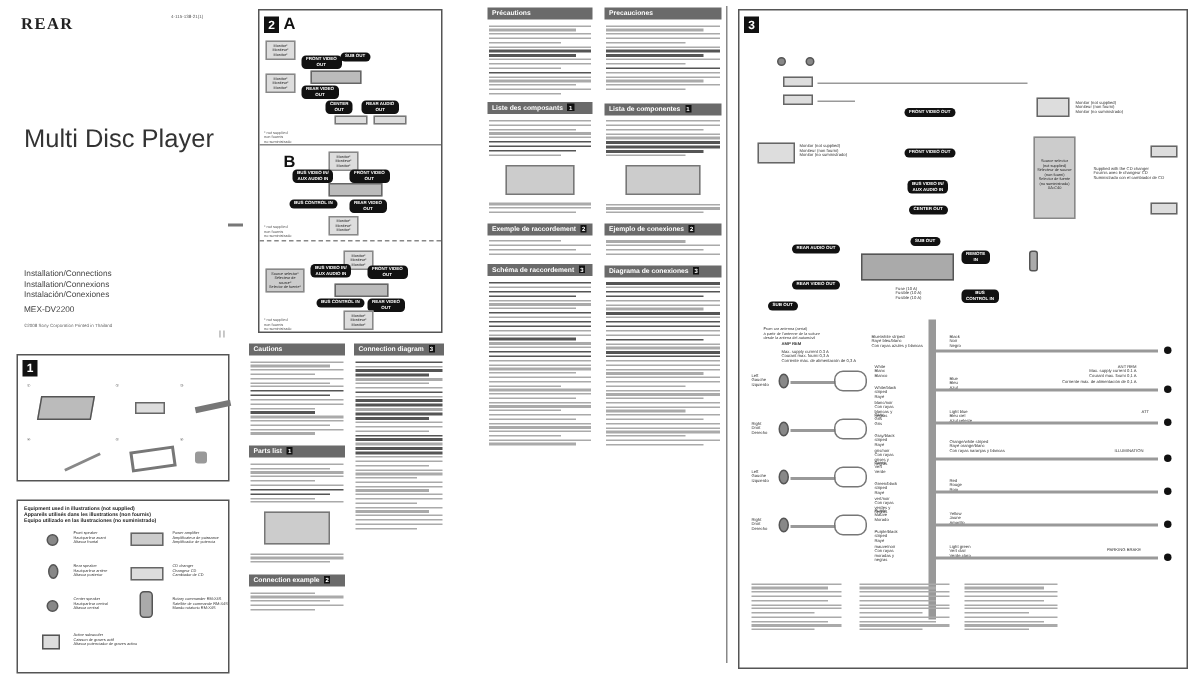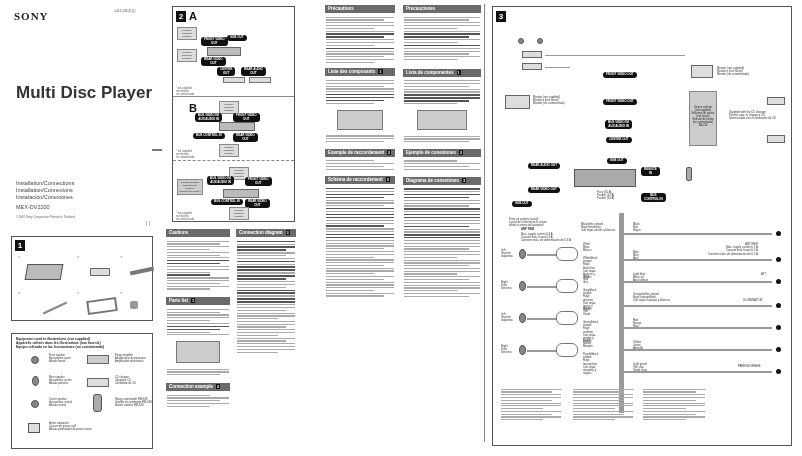--- a/index.html
+++ b/index.html
@@ -1,21 +1,21 @@
 <!DOCTYPE html>
 <html><head>
 <meta charset="utf-8">
 <style>
   * { box-sizing: border-box; margin: 0; padding: 0; }
   html, body { width: 802px; height: 456px; background: #fff; overflow: hidden; }
   body { position: relative; font-family: "Liberation Sans", sans-serif; color: #222; }
   .abs { position: absolute; }
   .sony { left: 14px; top: 10px; font-family: "Liberation Serif", serif; font-weight: bold; font-size: 11px; letter-spacing: 1px; }
   .partno { left: 114px; top: 9px; font-size: 3px; color: #555; }
-  .title { left: 16px; top: 83px; font-size: 17px; font-weight: bold; color: #333; }
+  .title { left: 16px; top: 83px; font-size: 17px; font-weight: normal; color: #333; }
   .sub { left: 16px; font-size: 5.5px; color: #444; }
   .copy { left: 16px; top: 215px; font-size: 3px; color: #666; }
   .fold { left: 152px; top: 149px; width: 10px; height: 1.5px; background: #777; }
   .pg { left: 146px; top: 220px; font-size: 5px; color: #555; }
 
   .box { border: 1px solid #555; background: #fff; }
   .numbadge { background: #111; color: #fff; font-weight: bold; font-size: 8px; width: 10px; height: 11px; line-height: 11px; text-align: center; display: inline-block; }
   .letter { font-weight: bold; font-size: 11px; color: #111; }
 
   .lbl { background: #111; color: #fff; font-size: 3px; font-weight: bold; border-radius: 3px; padding: 1px 3px; text-align: center; white-space: pre-line; line-height: 3.6px; }
@@ -35,21 +35,21 @@
   .eqtext { font-size: 2.6px; line-height: 3px; color: #333; white-space: pre-line; }
 
   .wirelbl { font-size: 2.8px; line-height: 3.2px; color: #333; white-space: pre-line; }
   .wire { background: #999; height: 1.5px; }
   .arrowcirc { width: 5px; height: 5px; border-radius: 50%; background: #111; }
   .spk { width: 7px; height: 10px; border-radius: 50%; background: #888; border: 1px solid #555; }
 </style>
 </head>
 <body>
 
-<div class="abs sony">SONY</div>
+<div class="abs sony">REAR</div>
 <div class="abs partno">4-115-138-21(1)</div>
 <div class="abs title">Multi Disc Player</div>
 <div class="abs sub" style="top:180px">Installation/Connections</div>
 <div class="abs sub" style="top:187px">Installation/Connexions</div>
 <div class="abs sub" style="top:194px">Instalación/Conexiones</div>
 <div class="abs sub" style="top:204px">MEX-DV2200</div>
 <div class="abs copy">©2008 Sony Corporation   Printed in Thailand</div>
 <div class="abs fold"></div>
 <div class="abs pg">| |</div>
 

